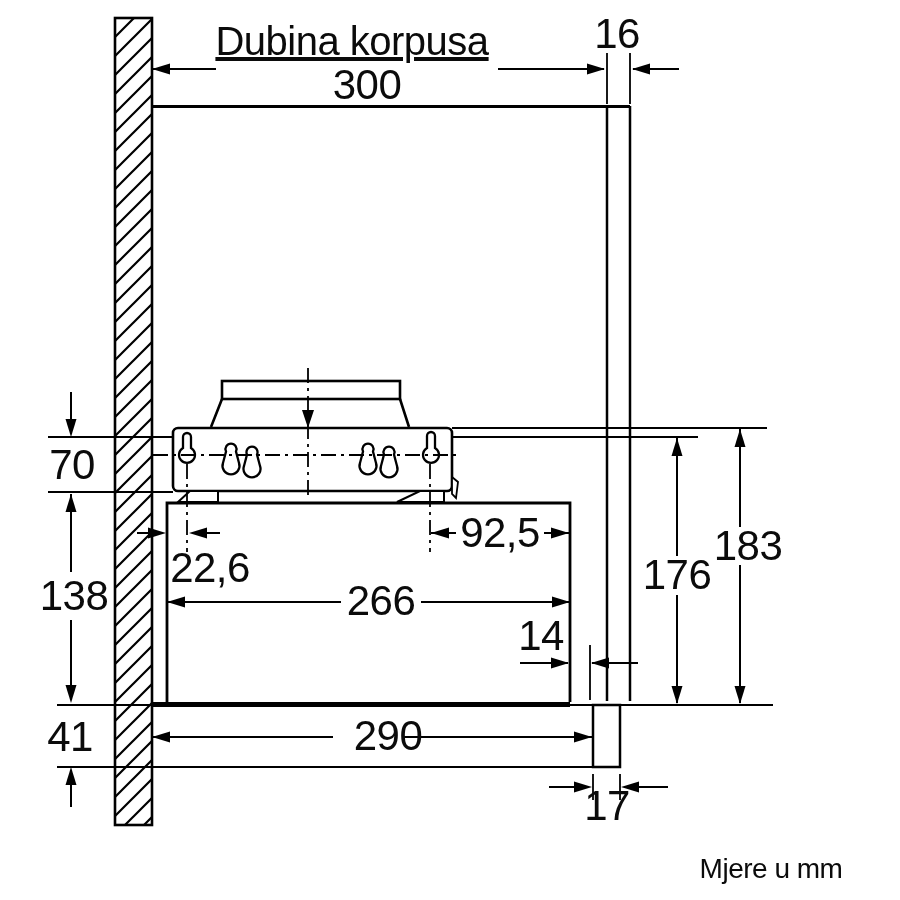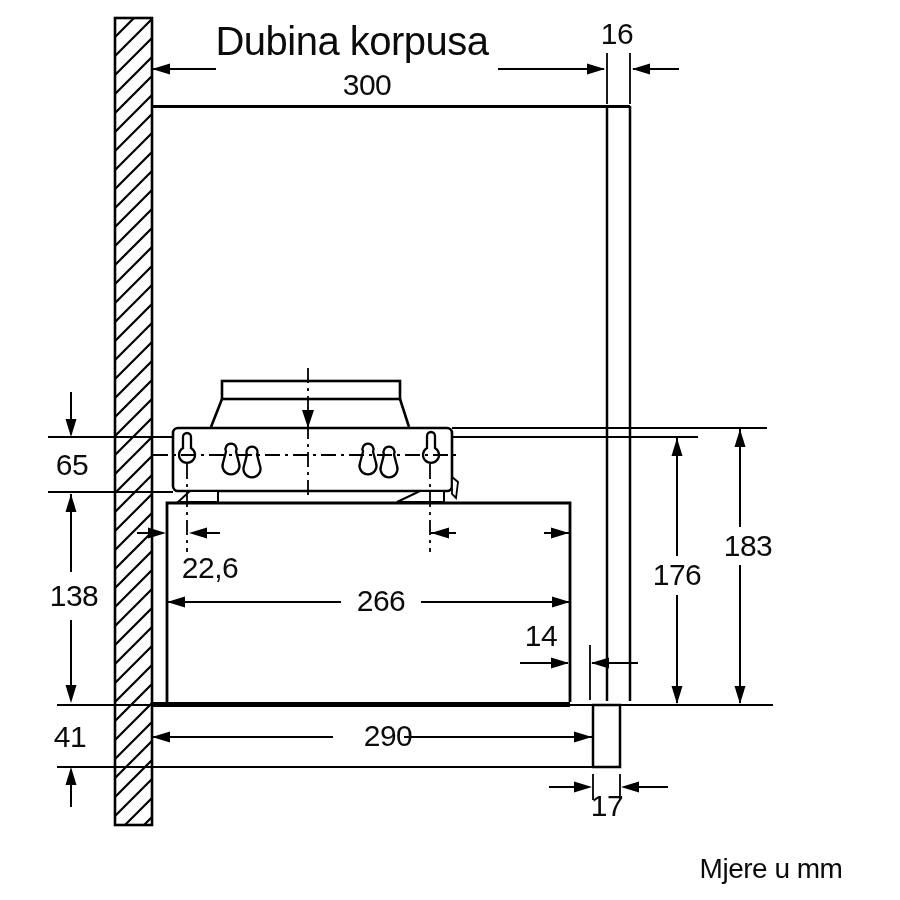--- a/index.html
+++ b/index.html
@@ -4,24 +4,24 @@
 <style>
   html,body{margin:0;padding:0;background:#fff;}
   #stage{
     position:relative;width:900px;height:900px;background:#ffffff;
     font-family:"Liberation Sans","DejaVu Sans",sans-serif;color:#000;
     overflow:hidden;
   }
   #drawing{position:absolute;left:0;top:0;}
   .lbl{
     position:absolute;transform:translate(-50%,-50%);
-    white-space:nowrap;font-size:30px;line-height:1;color:#0b0b0b;
+    white-space:nowrap;font-size:42px;line-height:1;color:#0b0b0b;
     letter-spacing:-0.5px;
   }
-  .lbl.title{font-size:40px;}
+  .lbl.title{font-size:40px;text-decoration:underline;}
   .lbl.units{font-size:28px;}
 </style>
 </head>
 <body>
 
 <div id="stage">
 
   <svg id="drawing" width="900" height="900" viewBox="0 0 900 900">
     <defs>
       <pattern id="hatch" patternUnits="userSpaceOnUse" width="19" height="19">
@@ -139,24 +139,25 @@
       <polygon points="677,438 671.5,456 682.5,456"></polygon>
       <polygon points="677,704 671.5,686 682.5,686"></polygon>
       <polygon points="740,429 734.5,447 745.5,447"></polygon>
       <polygon points="740,704 734.5,686 745.5,686"></polygon>
     </g>
   </svg>
 
   <div class="lbl title" style="left:352px;top:41px">Dubina korpusa</div>
   <div class="lbl" style="left:367px;top:85px">300</div>
   <div class="lbl" style="left:617px;top:34px">16</div>
-  <div class="lbl" style="left:72px;top:465px">65</div>
+  <div class="lbl" style="left:72px;top:465px">70</div>
   <div class="lbl" style="left:74px;top:596px">138</div>
   <div class="lbl" style="left:70px;top:737px">41</div>
   <div class="lbl" style="left:210px;top:568px">22,6</div>
+  <div class="lbl" style="left:500px;top:533px">92,5</div>
   <div class="lbl" style="left:381px;top:601px">266</div>
   <div class="lbl" style="left:541px;top:636px">14</div>
   <div class="lbl" style="left:677px;top:575px">176</div>
   <div class="lbl" style="left:748px;top:546px">183</div>
   <div class="lbl" style="left:388px;top:736px">290</div>
   <div class="lbl" style="left:607px;top:806px">17</div>
   <div class="lbl units" style="left:771px;top:869px">Mjere u mm</div>
 
 </div>
 

